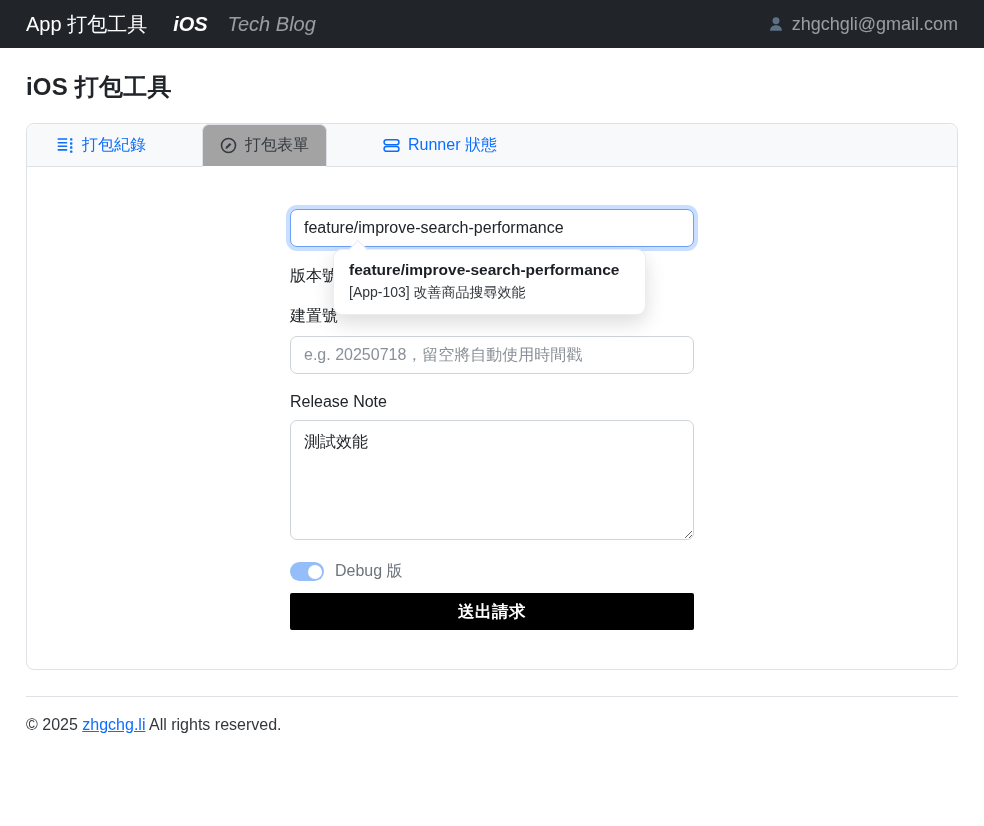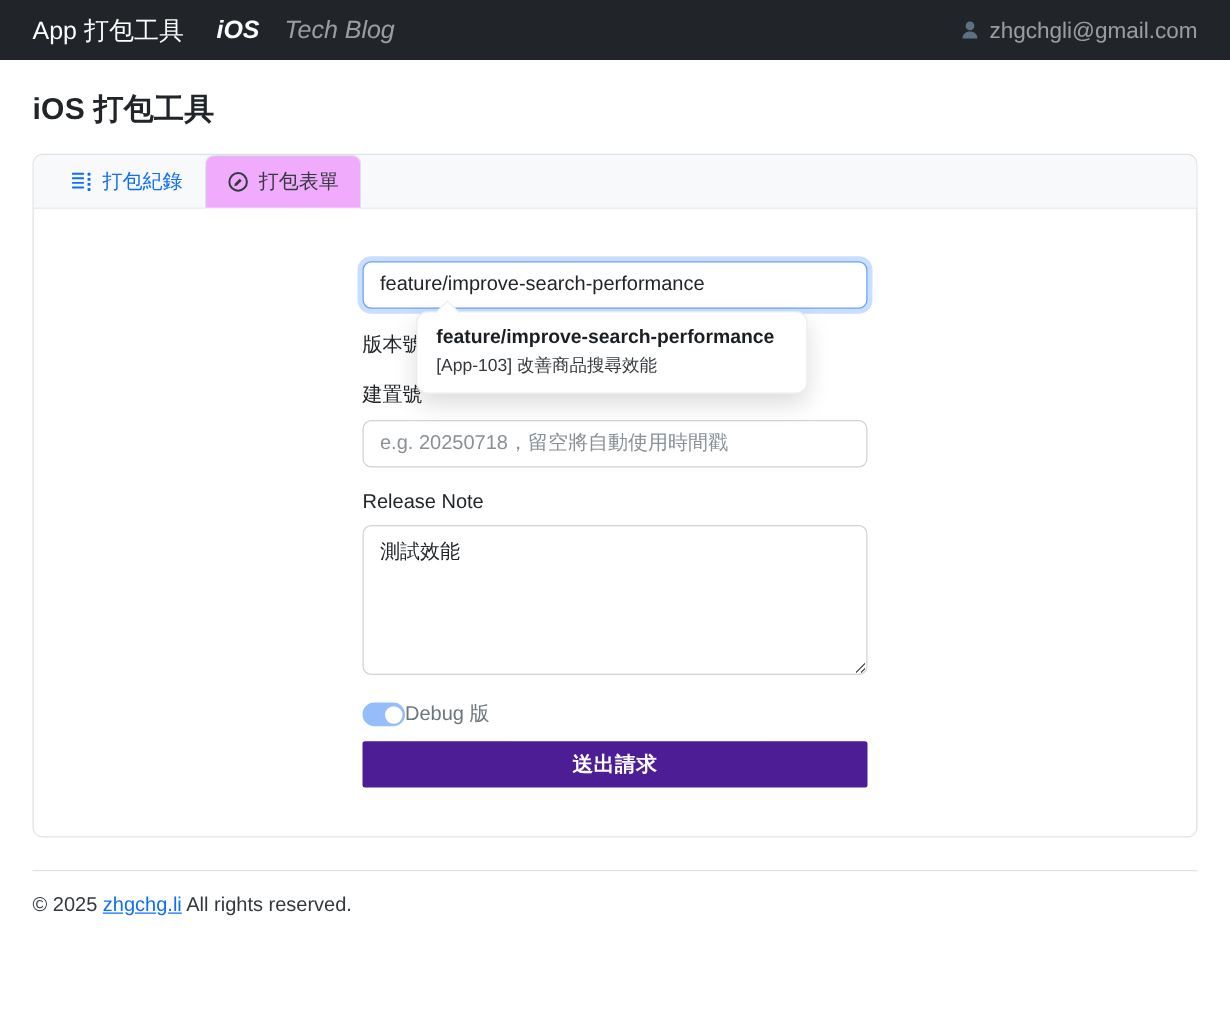--- a/index.html
+++ b/index.html
@@ -35,32 +35,32 @@
   
   .container { margin: 0 26px; }
   h1.page-title { font-size: 24px; font-weight: 700; margin: 23px 0 20px; letter-spacing: 0.2px; }
 
   
   .card { border: 1px solid #dee2e6; border-radius: 8px; background: #fff; }
   .card-header {
     background: #f8f9fa;
     border-bottom: 1px solid #dee2e6;
     border-radius: 8px 8px 0 0;
-    padding: 0 12px; display: flex; align-items: flex-start;
+    padding: 0 12px; display: flex; align-items: flex-start; gap: 38px;
   }
   .tab {
     display: flex; align-items: center; gap: 8px;
     padding: 10px 17px; font-size: 16px;
     color: #0d6efd; cursor: pointer;
     border: 1px solid transparent;
     border-radius: 7px 7px 0 0;
     margin-bottom: -1px; margin-top: 0;
   }
   .tab.active {
-    background: #f0abfc; color: #343a40;
+    background: #a3a3a3; color: #343a40;
     border-color: #dee2e6 #dee2e6 #ffffff #dee2e6;
   }
   .tab svg { display: block; }
 
   
   .card-body { padding: 42px 0 39px; }
   .form-col { width: 404px; margin: 0 auto; }
   .field { margin-bottom: 19px; position: relative; }
   .form-label { display: block; font-size: 16px; margin-bottom: 9px; color: #212529; }
   .form-control {
@@ -86,34 +86,34 @@
   .suggestion::before {
     content: ""; position: absolute; top: -7px; left: 17px;
     width: 13px; height: 13px; background: #fff;
     border-left: 1px solid #ebedf0; border-top: 1px solid #ebedf0;
     transform: rotate(45deg);
   }
   .sugg-title { font-weight: 700; font-size: 15.5px; color: #1b1f23; margin-bottom: 5px; }
   .sugg-sub { font-size: 14px; color: #33383d; }
 
   
-  .toggle-row { display: flex; align-items: center; margin: 21px 0 11px; }
+  .toggle-row { display: flex; align-items: center; gap: 11px; margin: 21px 0 11px; }
   .switch {
     width: 34px; height: 19px; border-radius: 10px;
     background: #94bdf9; position: relative; cursor: pointer; flex: 0 0 auto;
   }
   .switch .knob {
     position: absolute; top: 2.5px; right: 2.5px;
     width: 14px; height: 14px; border-radius: 50%; background: #fff;
   }
   .toggle-label { color: #6c757d; font-size: 16px; cursor: default; }
 
   .submit-btn {
     display: block; width: 100%; height: 37px;
-    background: #4c1d95; border: none; border-radius: 2px;
+    background: #000000; border: none; border-radius: 2px;
     color: #fff; font-size: 16.5px; font-weight: 600; cursor: pointer;
     font-family: Liberation Mono, monospace; letter-spacing: 0.5px;
   }
 
   
   .footer {
     margin: 26px 26px 0; border-top: 1px solid #dee2e6;
     padding-top: 19px; font-size: 16px; color: #33383d;
   }
   .footer a { color: #0d6efd; text-decoration: underline; cursor: pointer; }
@@ -160,20 +160,29 @@
       <div class="tab active">
         <span>
           <svg width="17" height="17" viewBox="0 0 16 16">
             <circle cx="8" cy="8" r="6.6" fill="none" stroke="#343a40" stroke-width="1.5"></circle>
             <path d="M5.1 11.2l.5-2 3.6-3.6 1.5 1.5-3.6 3.6-2 .5z" fill="#343a40"></path>
           </svg>
         </span>
         <span>打包表單</span>
       </div>
 
+      <div class="tab">
+        <span>
+          <svg width="17" height="17" viewBox="0 0 16 16" fill="none" stroke="#0d6efd" stroke-width="1.4">
+            <rect x="1" y="2.6" width="14" height="4.6" rx="2.3"></rect>
+            <rect x="1" y="8.9" width="14" height="4.6" rx="2.3"></rect>
+          </svg>
+        </span>
+        <span>Runner 狀態</span>
+      </div>
     </div>
 
     <div class="card-body">
       <div class="form-col">
 
         <div class="field">
           <input class="form-control focused" type="text" value="feature/improve-search-performance" style="">
           <div class="suggestion">
             <div class="sugg-title">feature/improve-search-performance</div>
             <div class="sugg-sub">[App-103] 改善商品搜尋效能</div>

